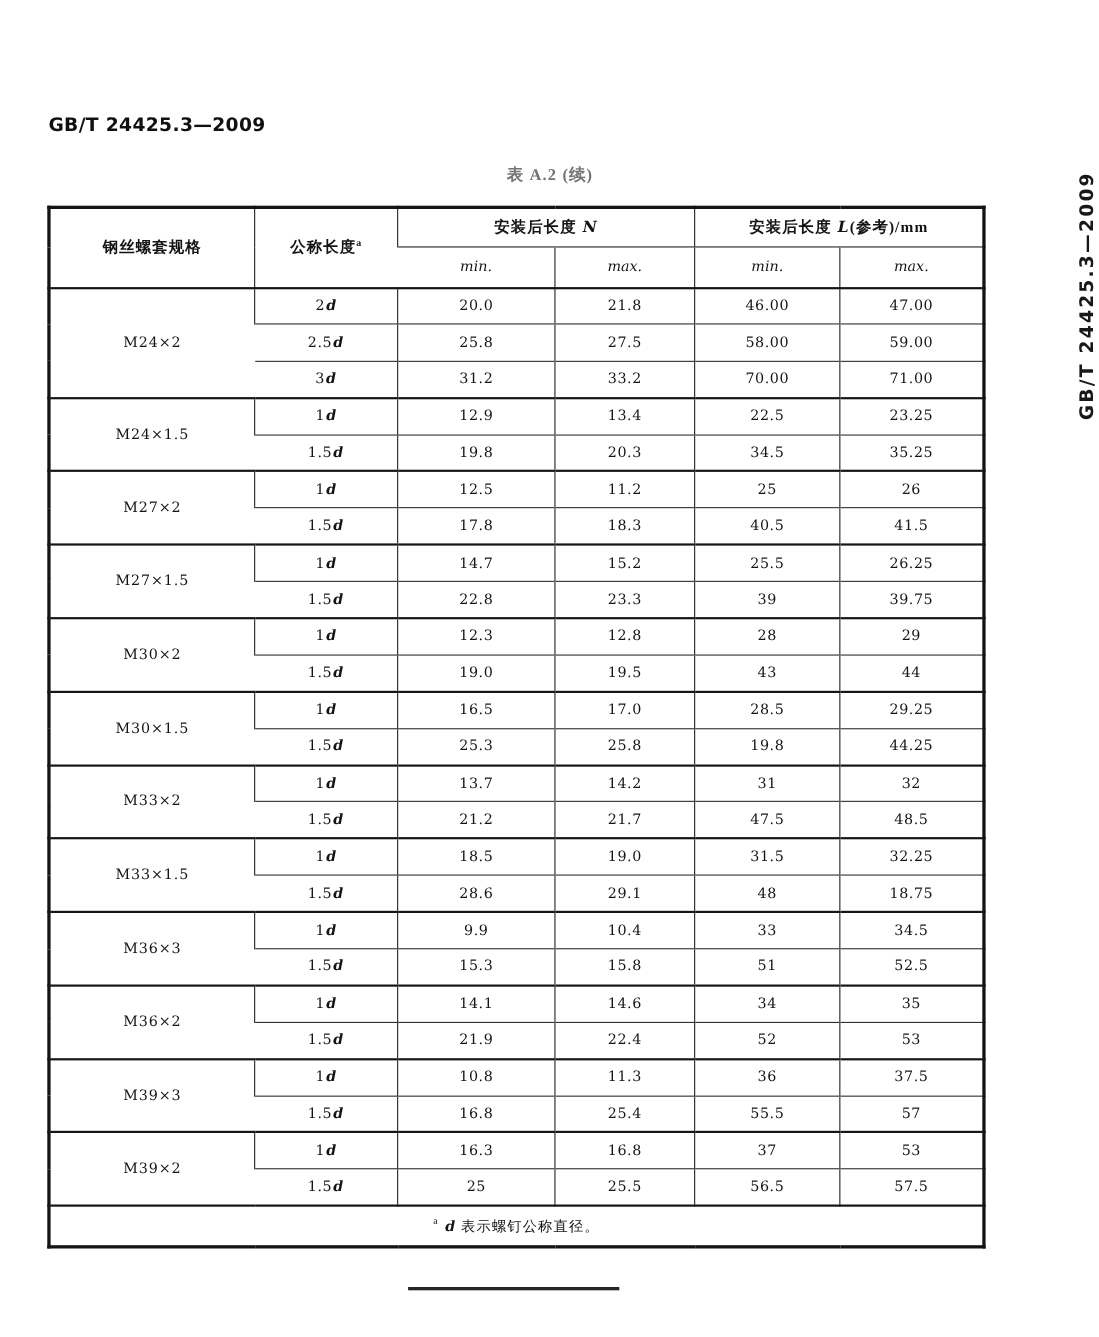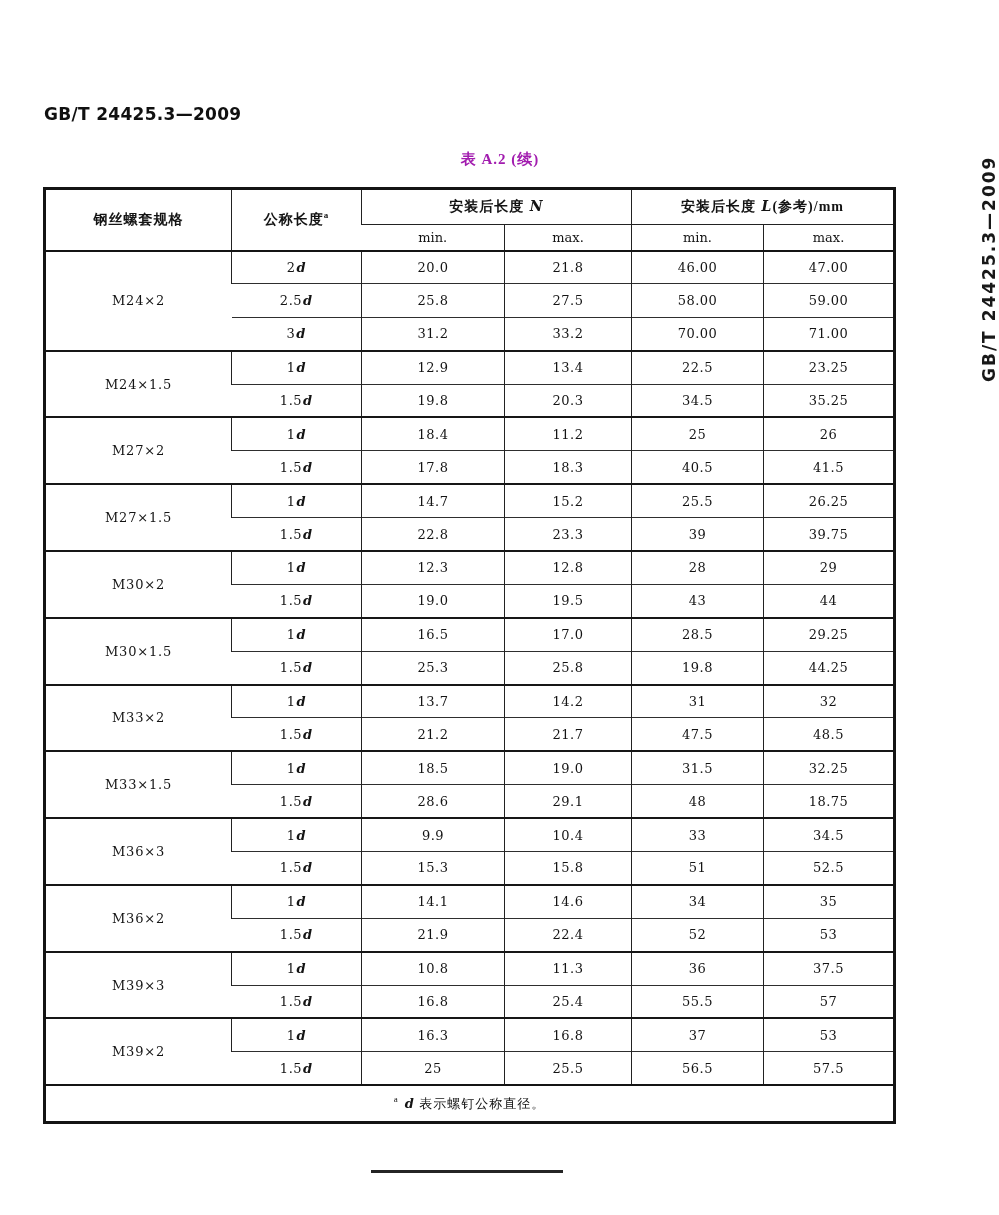--- a/index.html
+++ b/index.html
@@ -15,36 +15,36 @@
   }
   .side-code{
     position:absolute;left:979px;top:382px;
     transform-origin:0 0;transform:rotate(-90deg);
     white-space:nowrap;
     font-family:"DejaVu Sans","Liberation Sans",sans-serif;
     font-weight:bold;font-size:17px;letter-spacing:2px;color:#181818;
   }
   .table-title{
     position:absolute;left:70px;top:150px;width:860px;text-align:center;
-    font-weight:bold;font-size:15px;color:#a21caf;letter-spacing:1px;
+    font-weight:bold;font-size:15px;color:#737373;letter-spacing:1px;
   }
   table.main{
     position:absolute;left:43px;top:187px;width:850px;
     border-collapse:collapse;table-layout:fixed;
     border:3px solid #141414;
   }
   table.main th,table.main td{
     border-left:1.5px solid #222;
     padding:0;text-align:center;vertical-align:middle;
     font-size:13px;color:#141414;overflow:hidden;
   }
   table.main th:first-child,table.main td:first-child{border-left:none;margin-left:14px;}
   tr.h1{height:36px;}
   tr.h1 th{font-weight:bold;font-size:14px;letter-spacing:1px;}
-  tr.h2{height:26px;}
+  tr.h2{height:37px;font-style:italic;}
   tr.h2 th{
     border-top:1.5px solid #222;font-weight:normal;font-size:13px;
     font-family:"DejaVu Serif","Liberation Serif",serif;
   }
   thead{border-bottom:2px solid #141414;}
   tbody tr{height:33.4px;}
   tbody td{font-family:"DejaVu Serif","Liberation Serif",serif;letter-spacing:.5px;}
   tbody tr.inner td{border-top:1px solid #2e2e2e;}
   tbody tr.group-start td{border-top:2px solid #161616;}
   tbody tr:first-child td{border-top:none;}
@@ -130,21 +130,21 @@
       <tr class="inner">
         <td class="len"><span>1.5</span><i class="var">d</i></td>
         <td>19.8</td>
         <td>20.3</td>
         <td>34.5</td>
         <td>35.25</td>
       </tr>
       <tr class="group-start">
         <td class="spec" rowspan="2">M27×2</td>
         <td class="len"><span>1</span><i class="var">d</i></td>
-        <td>18.4</td>
+        <td>12.5</td>
         <td>11.2</td>
         <td>25</td>
         <td>26</td>
       </tr>
       <tr class="inner">
         <td class="len"><span>1.5</span><i class="var">d</i></td>
         <td>17.8</td>
         <td>18.3</td>
         <td>40.5</td>
         <td>41.5</td>

